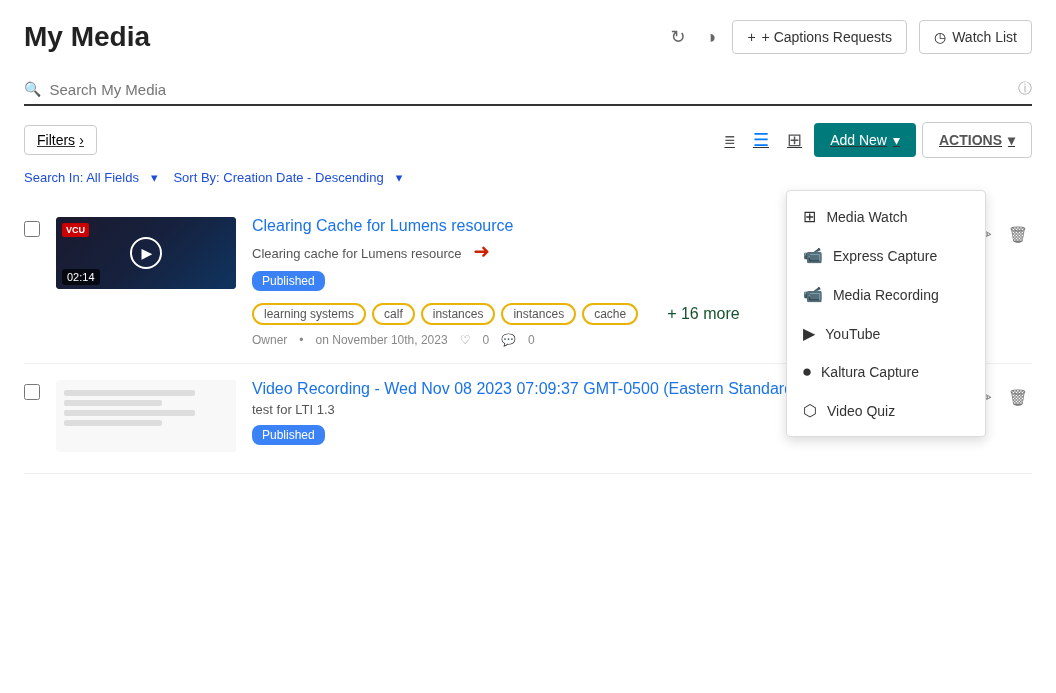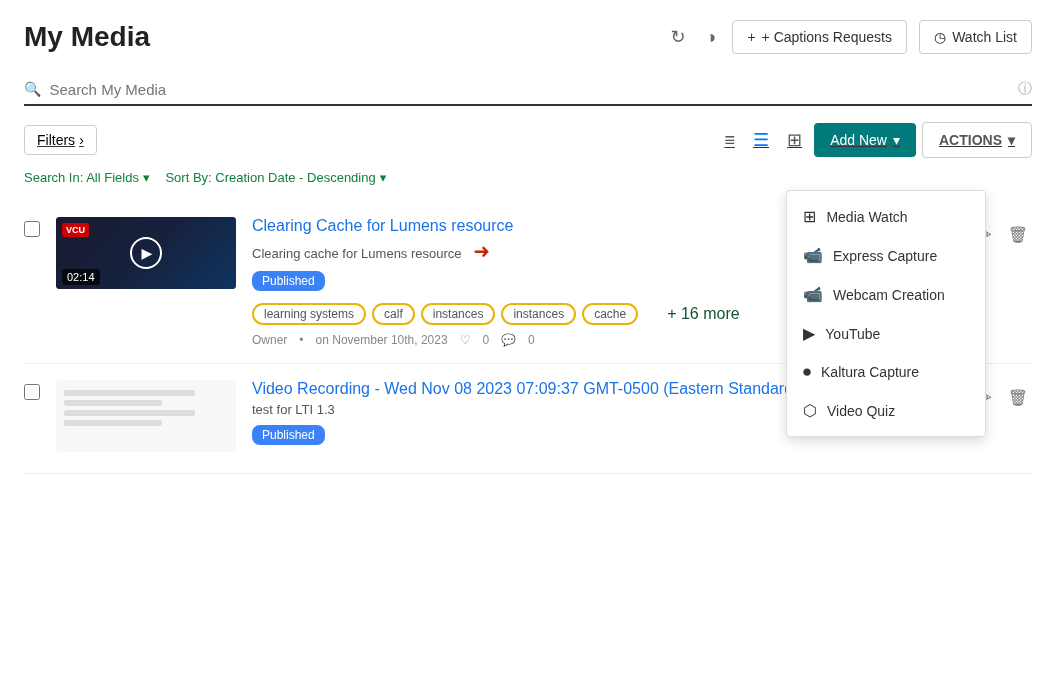--- a/index.html
+++ b/index.html
@@ -25,21 +25,21 @@
     .toolbar-left { display: flex; align-items: center; gap: 8px; }
     .btn-filters { background: #fff; border: 1px solid #ccc; padding: 6px 12px; border-radius: 4px; cursor: pointer; font-size: 14px; display: flex; align-items: center; gap: 4px; }
     .toolbar-right { display: flex; align-items: center; gap: 6px; }
     .view-btn { background: none; border: none; cursor: pointer; font-size: 18px; color: #555; padding: 4px 6px; }
     .view-btn.active { color: #007bff; }
     .btn-add-new { background: #007a7a; color: #fff; border: none; padding: 9px 16px; border-radius: 4px; cursor: pointer; font-size: 14px; display: flex; align-items: center; gap: 6px; position: relative; }
     .btn-actions { background: #fff; border: 1px solid #ccc; padding: 9px 16px; border-radius: 4px; cursor: pointer; font-size: 14px; display: flex; align-items: center; gap: 6px; color: #555; font-weight: bold; }
     
     
     .filter-row { display: flex; align-items: center; gap: 16px; margin-bottom: 16px; }
-    .filter-select { background: none; border: none; color: #15803d; font-size: 13px; cursor: pointer; display: flex; align-items: center; gap: 4px; }
+    .filter-select { background: none; border: none; color: #1d4ed8; font-size: 13px; cursor: pointer; display: flex; align-items: center; gap: 12px; }
     
     
     .dropdown-menu { position: absolute; top: 190px; right: 70px; background: #fff; border: 1px solid #ddd; border-radius: 4px; box-shadow: 0 4px 12px rgba(0,0,0,0.15); z-index: 100; min-width: 200px; padding: 6px 0; }
     .dropdown-item { display: flex; align-items: center; gap: 10px; padding: 10px 16px; cursor: pointer; font-size: 14px; color: #333; }
     .dropdown-icon { font-size: 16px; color: #333; }
     
     
     .media-list { margin-top: 8px; }
     .media-row { display: flex; align-items: flex-start; gap: 16px; padding: 16px 0; border-bottom: 1px solid #eee; }
     .media-checkbox { margin-top: 4px; }
@@ -134,21 +134,21 @@
     <div class="dropdown-item">
       <span class="dropdown-icon">⊞</span>
       <span>Media Watch</span>
     </div>
     <div class="dropdown-item">
       <span class="dropdown-icon">📹</span>
       <span>Express Capture</span>
     </div>
     <div class="dropdown-item">
       <span class="dropdown-icon">📹</span>
-      <span>Webcam Creation</span>
+      <span>Media Recording</span>
     </div>
     <div class="dropdown-item">
       <span class="dropdown-icon">▶</span>
       <span>YouTube</span>
     </div>
     <div class="dropdown-item">
       <span class="dropdown-icon">⏺</span>
       <span>Kaltura Capture</span>
     </div>
     <div class="dropdown-item">

